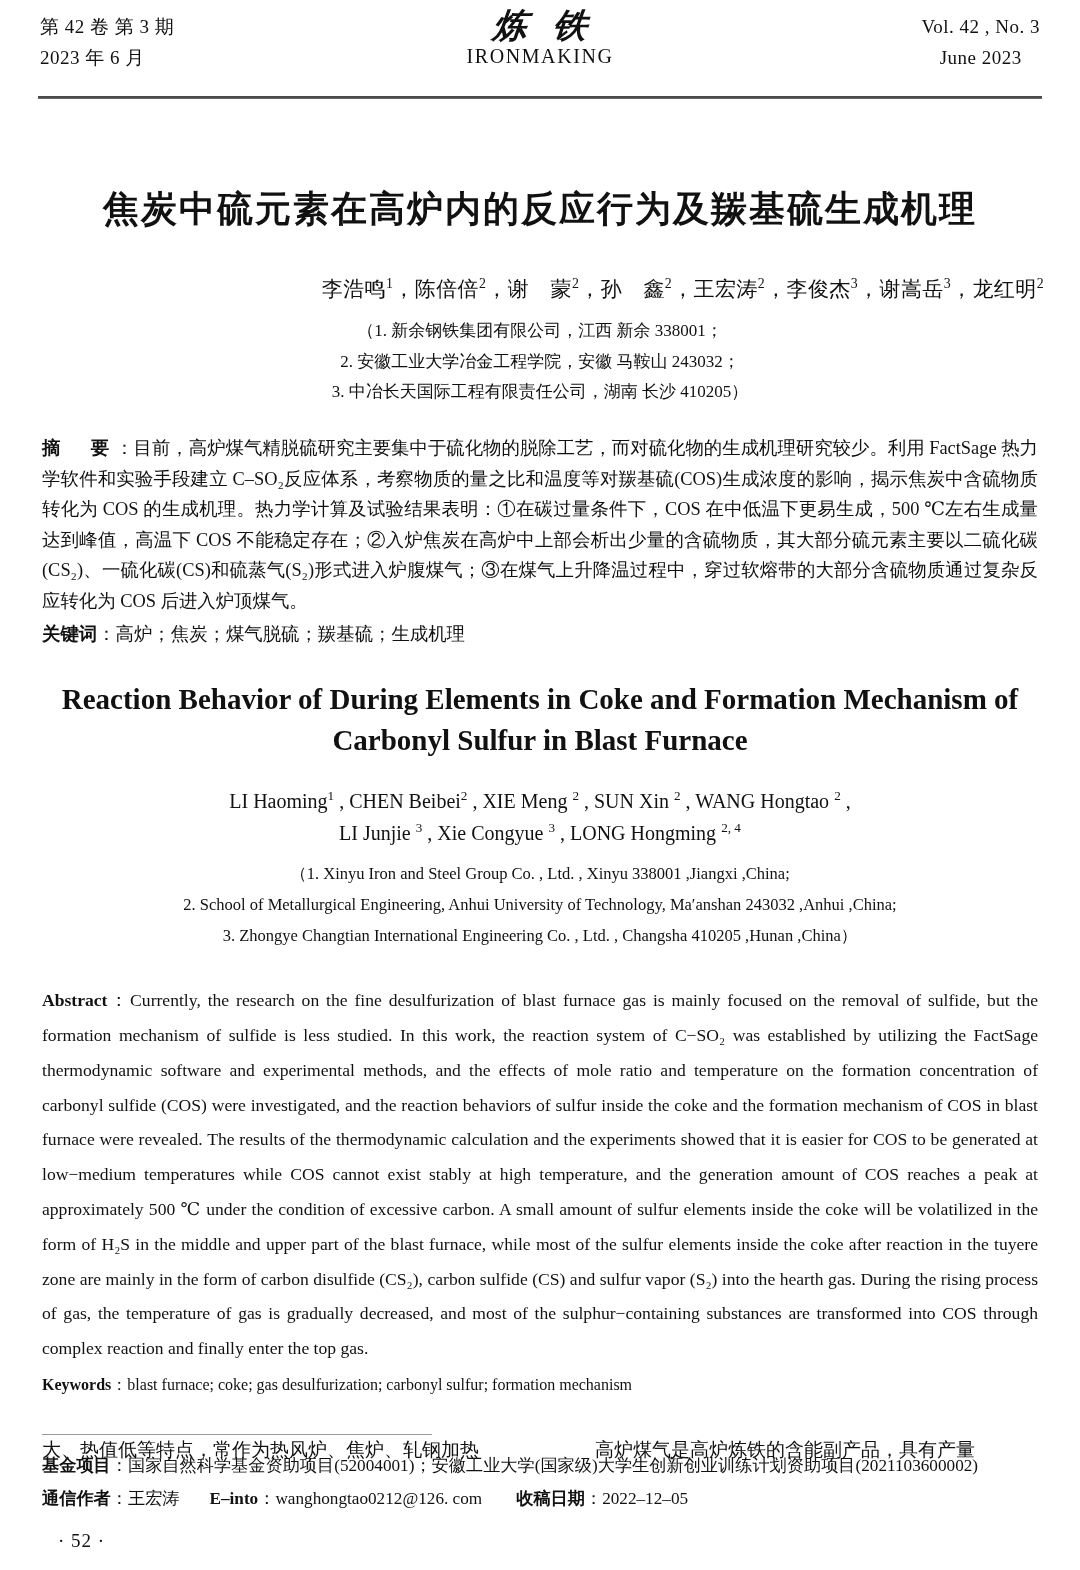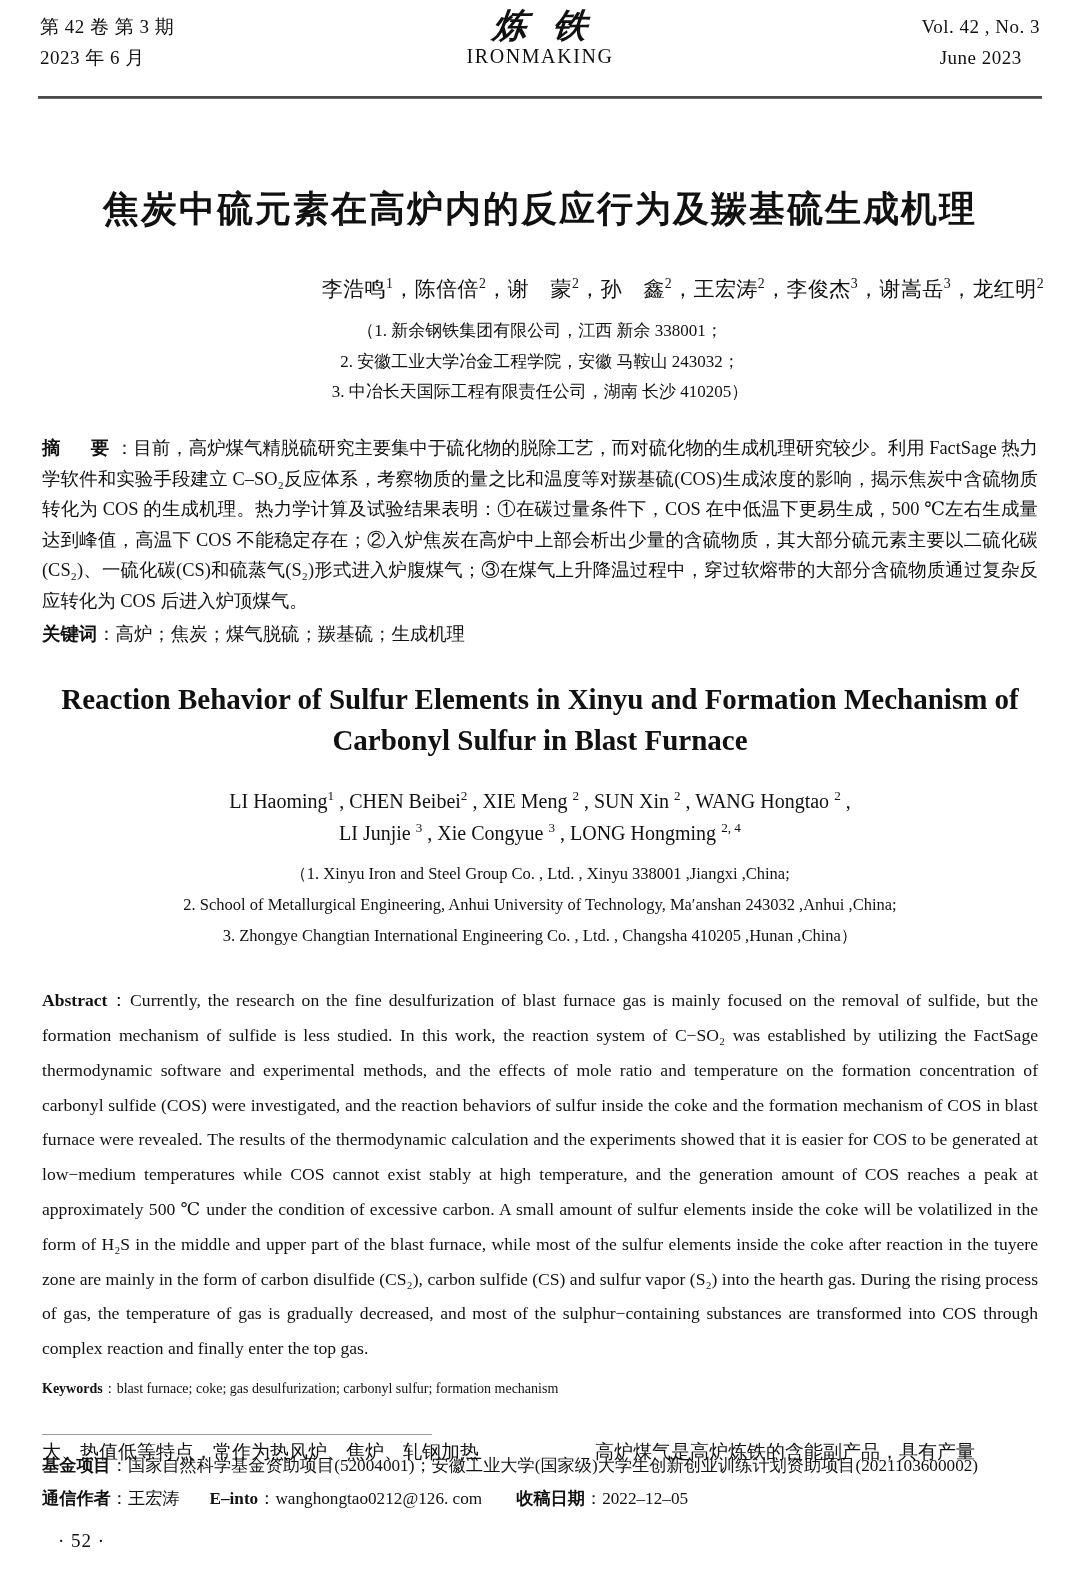--- a/index.html
+++ b/index.html
@@ -159,22 +159,22 @@
   .abs-en {
     margin-top: 32px;
     font-size: 17.6px;
     line-height: 1.98;
     text-align: justify;
     padding: 0 6px;
   }
   .abs-en .lbl { font-weight: 700; }
 
   .kw-en {
-    margin-top: 10px;
-    font-size: 14px;
+    margin-top: 4px;
+    font-size: 16px;
     line-height: 1.9;
     padding: 0 6px;
   }
   .kw-en .lbl { font-weight: 700; }
 
   
   .body-cols {
     margin-top: 34px;
     display: flex;
     gap: 34px;
@@ -254,21 +254,21 @@
 
   <div class="abs-cn">
     <span class="lbl">摘　要</span><span>：目前，高炉煤气精脱硫研究主要集中于硫化物的脱除工艺，而对硫化物的生成机理研究较少。利用 FactSage 热力学软件和实验手段建立 C–SO₂反应体系，考察物质的量之比和温度等对羰基硫(COS)生成浓度的影响，揭示焦炭中含硫物质转化为 COS 的生成机理。热力学计算及试验结果表明：①在碳过量条件下，COS 在中低温下更易生成，500 ℃左右生成量达到峰值，高温下 COS 不能稳定存在；②入炉焦炭在高炉中上部会析出少量的含硫物质，其大部分硫元素主要以二硫化碳(CS₂)、一硫化碳(CS)和硫蒸气(S₂)形式进入炉腹煤气；③在煤气上升降温过程中，穿过软熔带的大部分含硫物质通过复杂反应转化为 COS 后进入炉顶煤气。</span>
   </div>
 
   <div class="kw-cn">
     <span class="lbl">关键词</span><span>：高炉；焦炭；煤气脱硫；羰基硫；生成机理</span>
   </div>
 
   <h2 class="title-en">
-    <span>Reaction Behavior of Sulfur Elements in Xinyu and Formation Mechanism of</span><br>
+    <span>Reaction Behavior of During Elements in Coke and Formation Mechanism of</span><br>
     <span>Carbonyl Sulfur in Blast Furnace</span>
   </h2>
 
   <div class="authors-en">
     <div>LI Haoming<sup>1</sup> , CHEN Beibei<sup>2</sup> , XIE Meng <sup>2</sup> , SUN Xin <sup>2</sup> , WANG Hongtao <sup>2</sup> ,</div>
     <div>LI Junjie <sup>3</sup> , Xie Congyue <sup>3</sup> , LONG Hongming <sup>2, 4</sup></div>
   </div>
 
   <div class="affil-en">
     <div>（1. Xinyu Iron and Steel Group Co. , Ltd. , Xinyu 338001 ,Jiangxi ,China;</div>

